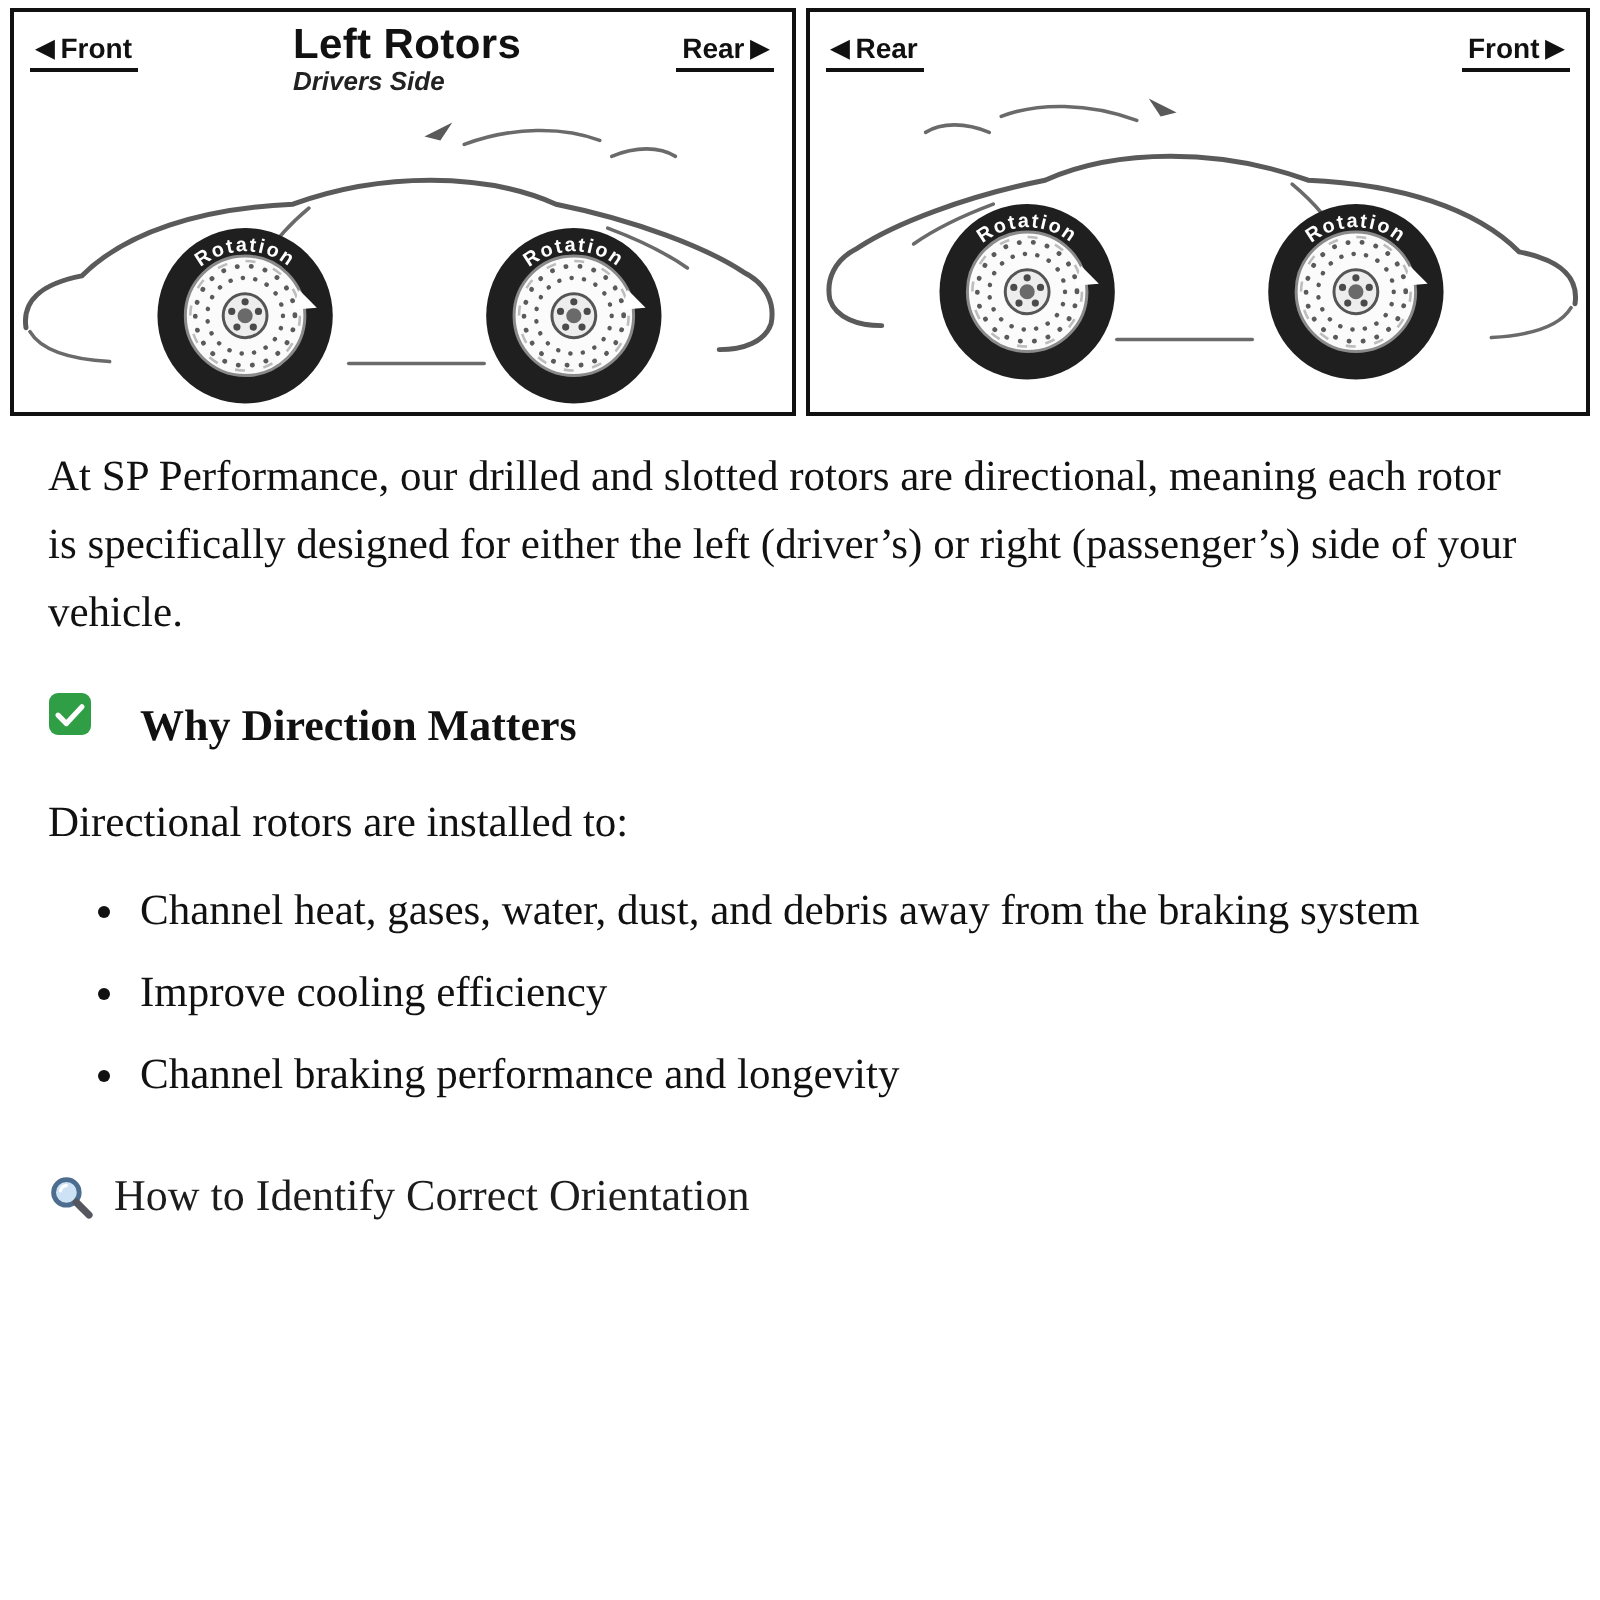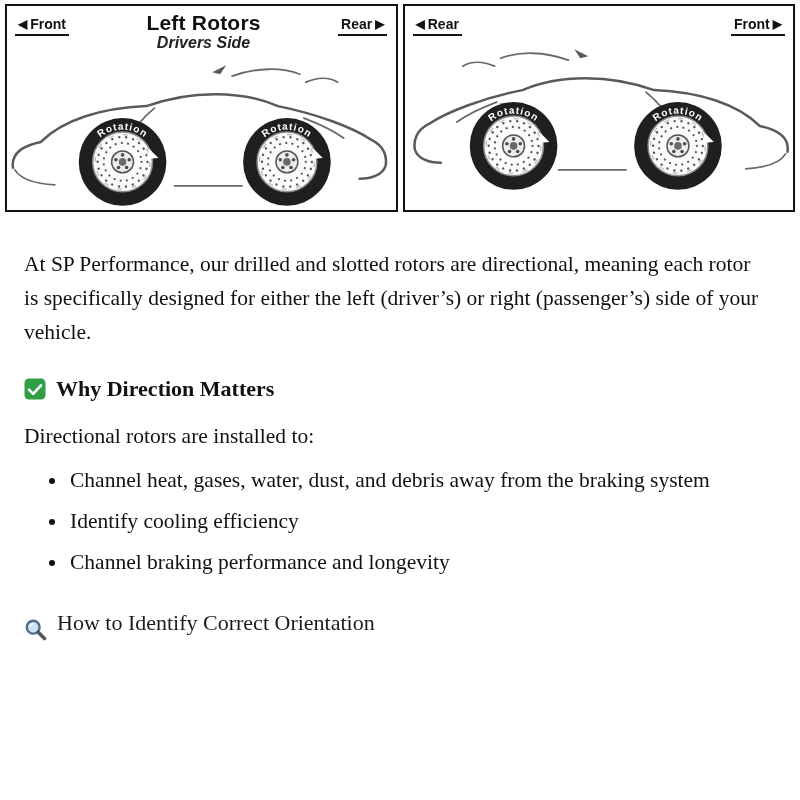--- a/index.html
+++ b/index.html
@@ -35,53 +35,52 @@
     align-items: center;
     gap: 3px;
     font-weight: 700;
     font-size: 14px;
     border-bottom: 2px solid #111;
     padding: 1px 3px 2px 3px;
     margin-top: 4px;
     white-space: nowrap;
   }
   .arrow-glyph { font-size: 12px; line-height: 1; }
-  .title-block { text-align: center; line-height: 1.1; }
+  .title-block { text-align: left; line-height: 1.1; }
   .panel-title { font-weight: 800; font-size: 21px; letter-spacing: 0.2px; }
-  .panel-subtitle { font-weight: 700; font-style: italic; font-size: 16px; color: #222; }
+  .panel-subtitle { font-weight: 700; font-style: italic; font-size: 13px; color: #222; }
   svg.car { display: block; width: 100%; height: 158px; }
   .sketch { fill: none; stroke: #5a5a5a; stroke-width: 2.5; stroke-linecap: round; }
   .sketch-thin { fill: none; stroke: #6a6a6a; stroke-width: 1.8; stroke-linecap: round; }
   .rot {
     fill: #ffffff;
     font-family: "Liberation Sans", sans-serif;
     font-size: 10px;
     font-weight: bold;
     letter-spacing: 1px;
   }
   .rotarrow { fill: #ffffff; }
 
   
   .content {
-    padding: 24px 36px 24px 24px;
+    padding: 2px 36px 24px 24px;
     font-size: 21.5px;
     line-height: 1.58;
   }
   .intro { margin: 12px 0 16px 0; }
   .h1 {
     display: flex;
-    align-items: center;
-    gap: 10px;
+    gap: 24px;
     font-weight: 700;
     font-size: 22px;
     margin: 22px 0 14px 0;
   }
   .h2 {
     display: flex;
-    align-items: flex-end;
+    align-items: center;
     gap: 10px;
     font-weight: 400;
     font-size: 22px;
     color: #1c1c1c;
     margin: 26px 0 16px 0;
   }
   .lead { margin: 14px 0 10px 0; }
   ul.blist {
     margin: 10px 0 18px 0;
     padding-left: 44px;
@@ -191,21 +190,21 @@
         <rect x="0.5" y="0.5" width="21" height="21" rx="4.5" fill="#2f9e44"></rect>
         <path d="M5 11.6 L9.2 15.8 L17 7.4" fill="none" stroke="#ffffff" stroke-width="2.6" stroke-linecap="round" stroke-linejoin="round"></path>
       </svg>
       <span>Why Direction Matters</span>
     </div>
 
     <p class="lead">Directional rotors are installed to:</p>
 
     <ul class="blist">
       <li>Channel heat, gases, water, dust, and debris away from the braking system</li>
-      <li>Identify cooling efficiency</li>
+      <li>Improve cooling efficiency</li>
       <li>Channel braking performance and longevity</li>
     </ul>
 
     <div class="h2">
       <svg class="icon-svg" width="23" height="23" viewBox="0 0 23 23">
         <circle cx="9.2" cy="9.2" r="6.4" fill="#cde2f5" stroke="#4d6d8f" stroke-width="2.4"></circle>
         <line x1="14.2" y1="14.2" x2="20.5" y2="20.5" stroke="#56565e" stroke-width="3.6" stroke-linecap="round"></line>
         <path d="M6.2 8.4 C6.6 6.9 7.8 5.9 9.2 5.7" fill="none" stroke="#ffffff" stroke-width="1.6" stroke-linecap="round"></path>
       </svg>
       <span>How to Identify Correct Orientation</span>

